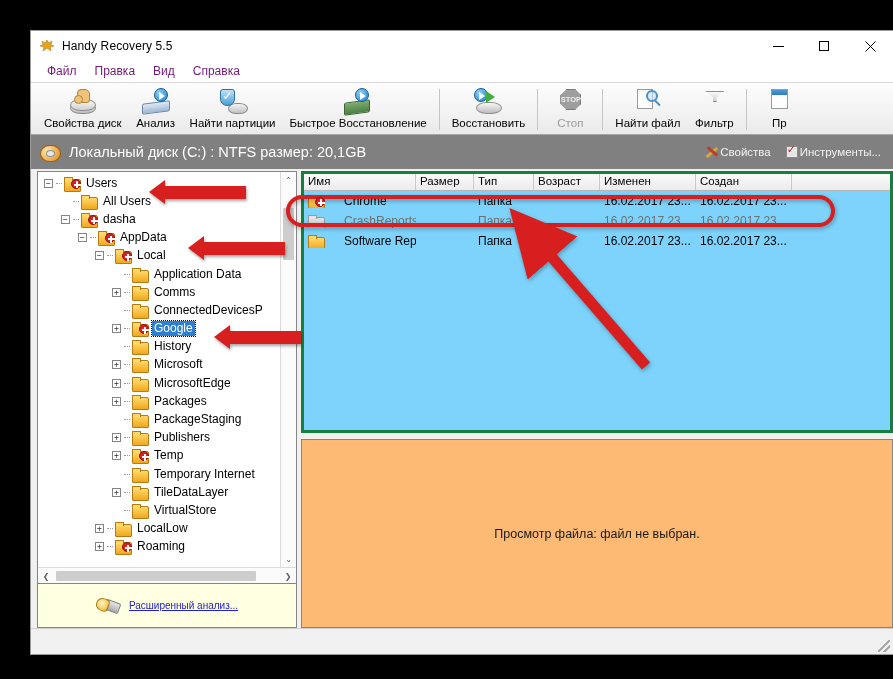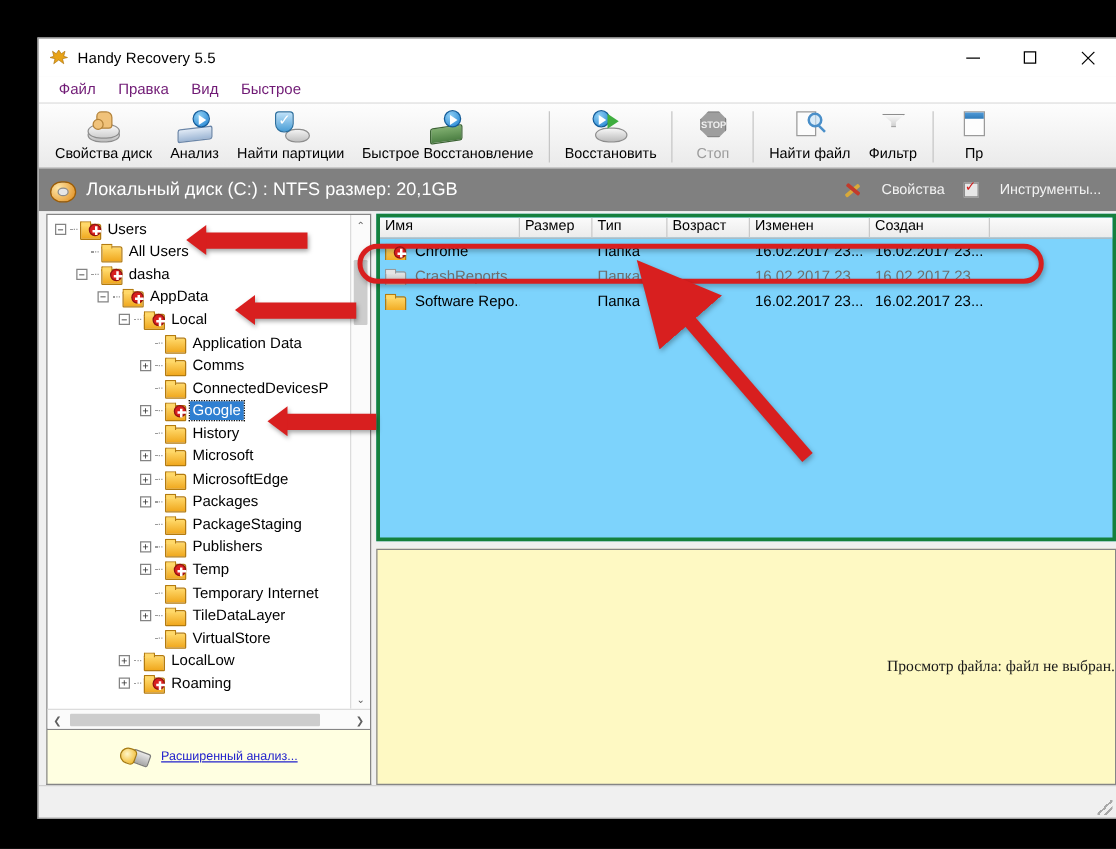--- a/index.html
+++ b/index.html
@@ -191,21 +191,21 @@
   .diskbar-ico:after{
     content:""; position:absolute;left:7px;top:8px;width:7px;height:5px;
     background:#e6e6e6;border:1px solid #8d8d8d;border-radius:50%;
   }
   .diskbar-title {
     font-size: 14.5px; color: #fff; white-space: nowrap;
   }
   .diskbar-actions {
     position: absolute; right: 12px; display: flex; align-items: center; gap: 14px;
   }
-  .dbact { display: flex; align-items: center; gap: 16px; }
+  .dbact { display: flex; align-items: center; gap: 1px; }
   .dbact-lbl { font-size: 11.5px; color: #f2f2f2; white-space: nowrap; }
   .ico-wrench { width:14px;height:14px;position:relative; }
   .ico-wrench:before{
     content:"";position:absolute;left:0;top:6px;width:14px;height:3px;
     background:#d8a93a;transform:rotate(-40deg);border-radius:1px;
   }
   .ico-wrench:after{
     content:"";position:absolute;left:1px;top:5px;width:13px;height:3px;
     background:#c23a2b;transform:rotate(40deg);border-radius:1px;
   }
@@ -342,27 +342,27 @@
     border-bottom:1px solid #b5b5b5;
   }
   .lh {
     font-size:11.5px; color:#000; padding:1px 4px 0 4px;
     border-right:1px solid #c9c9c9; white-space:nowrap; overflow:hidden;
   }
   .lrow {
     display:flex; height:20px; align-items:center; font-size:12px; color:#000;
   }
   .lc { padding:0 4px; white-space:nowrap; overflow:hidden; }
-  .lc.name { display:flex; align-items:center; gap:4px; }
+  .lc.name { display:flex; align-items:center; gap:16px; }
   .lc.grey { color:#6e6e6e; }
 
   .previewbox {
-    flex:1; background:#fef9c3; border:1px solid #858585; border-top:none;
+    flex:1; background:#fdba74; border:1px solid #858585; border-top:none;
     margin-top:6px; border-top:1px solid #858585;
-    display:flex; align-items:center; justify-content:flex-end;font-family:Liberation Serif, serif;
+    display:flex; align-items:center; justify-content:center;
   }
   .preview-text { font-size:12.5px; color:#1a1a1a; }
 
   
   .statusbar {
     position:absolute; left:0; right:0; bottom:0; height:26px;
     background:#f0f0f0; border-top:1px solid #cfcfcf;
   }
   .grip {
     position:absolute; right:3px; bottom:2px; width:12px;height:12px;
@@ -413,21 +413,21 @@
           <line x1="10.5" y1="0.5" x2="0.5" y2="10.5" stroke="currentColor" stroke-width="1"></line>
         </svg>
       </div>
     </div>
   </div>
 
   <div class="menubar">
     <div class="menu-item">Файл</div>
     <div class="menu-item">Правка</div>
     <div class="menu-item">Вид</div>
-    <div class="menu-item">Быстрое</div>
+    <div class="menu-item">Справка</div>
   </div>
 
   <div class="toolbar">
 
     <div class="tb-btn">
       <div class="tb-ico">
         <span class="disk"></span>
           <span class="disk2"></span>
           <span class="hand"></span>
       </div>

